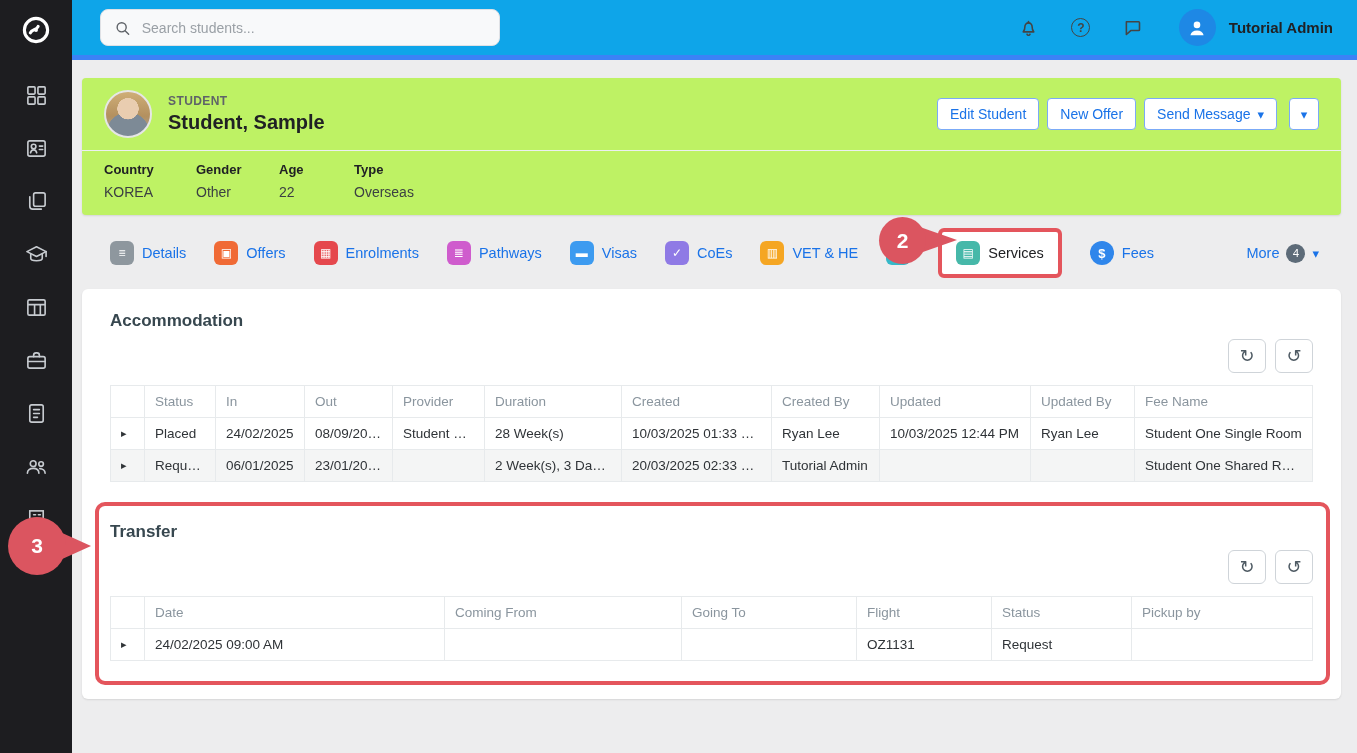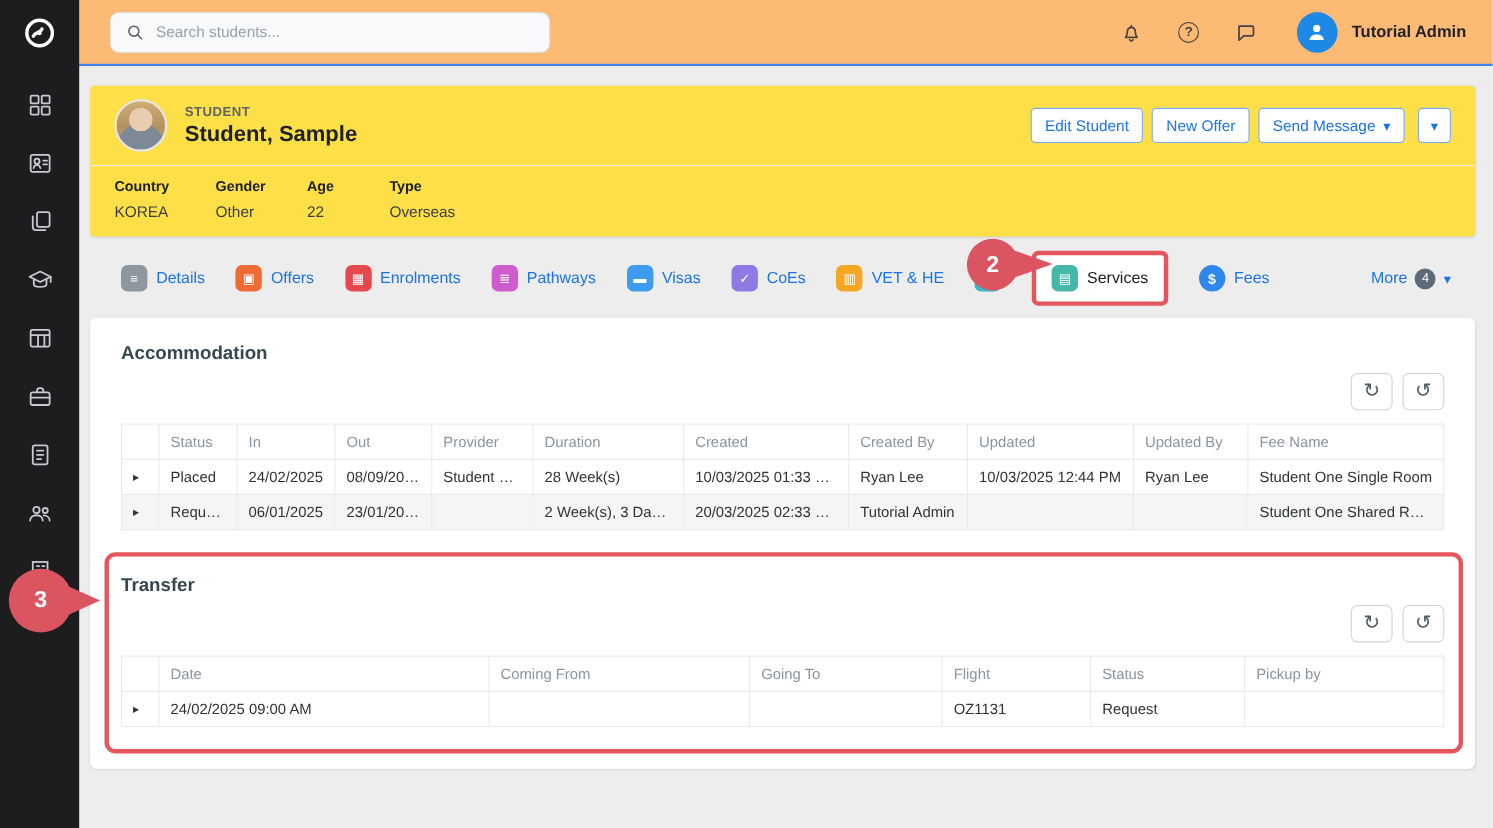--- a/index.html
+++ b/index.html
@@ -10,39 +10,39 @@
   }
 
   
   .sidebar { position:absolute; left:0; top:0; width:72px; height:753px; background:#1d1d20; z-index:5; }
   .logo { height:60px; display:flex; align-items:center; justify-content:center; color:#fff; }
   .side-nav { display:flex; flex-direction:column; align-items:center; gap:27px; padding-top:22px; color:#c7cbd0; }
   .side-item { width:26px; height:26px; display:flex; align-items:center; justify-content:center; cursor:pointer; }
   .side-item svg { width:23px; height:23px; }
 
   
-  .topbar { position:absolute; left:72px; top:0; right:0; height:60px; background:#fdba74; z-index:4;
-            display:flex; align-items:center; padding:0 24px 0 28px; border-bottom:2px solid #3b82f6; }
+  .topbar { position:absolute; left:72px; top:0; right:0; height:60px; background:#0ea5e9; z-index:4;
+            display:flex; align-items:center; padding:0 24px 0 28px; border-bottom:5px solid #3b82f6; }
   .search { width:400px; height:37px; background:#f8f9fa; border:1px solid #dfe1e5; border-radius:8px;
             display:flex; align-items:center; gap:9px; padding:0 13px; color:#5f6368; }
   .search input { border:none; background:transparent; outline:none; font-size:14px; color:#3c4043; width:100%;
                   font-family:"Liberation Sans", sans-serif; }
   .search input::placeholder { color:#9aa0a6; }
   .top-actions { margin-left:auto; display:flex; align-items:center; gap:28px; color:#444; }
   .top-ic { width:24px; height:24px; display:flex; align-items:center; justify-content:center; cursor:pointer; }
   .help-circle { width:19px; height:19px; border:1.8px solid #444; border-radius:50%;
                  display:flex; align-items:center; justify-content:center; font-size:12px; font-weight:bold; }
   .user { display:flex; align-items:center; gap:13px; margin-left:34px; cursor:pointer; }
   .user-avatar { width:37px; height:37px; border-radius:50%; background:#1e88e5; display:flex; align-items:center; justify-content:center; }
   .user-name { font-size:15px; font-weight:bold; color:#202124; }
 
   
   .main { position:absolute; left:72px; top:60px; right:0; bottom:0; padding:18px 16px 0 10px; }
 
-  .student-card { background:#fde047; border-radius:4px; box-shadow:0 1px 2px rgba(0,0,0,.10); }
+  .student-card { background:#bef264; border-radius:4px; box-shadow:0 1px 2px rgba(0,0,0,.10); }
   .sc-top { display:flex; align-items:center; gap:16px; padding:12px 22px; }
   .student-photo { width:48px; height:48px; border-radius:50%; border:2px solid #e6e6e6;
     background:
       radial-gradient(circle at 50% 38%, #e9cdb0 0 30%, transparent 31%),
       radial-gradient(circle at 50% 95%, #7d8a96 0 45%, transparent 46%),
       linear-gradient(180deg,#cfae77 0%, #b3905f 55%, #9fa6ad 100%); }
   .kind-label { font-size:12px; font-weight:bold; letter-spacing:.4px; color:#5f6368; }
   .student-name { font-size:20px; font-weight:bold; color:#202124; margin-top:3px; }
   .sc-actions { margin-left:auto; display:flex; align-items:flex-end; gap:8px; }
   .btn { height:32px; padding:0 12px; border:1px solid #7baaf7; color:#1a73e8; background:#fff;

